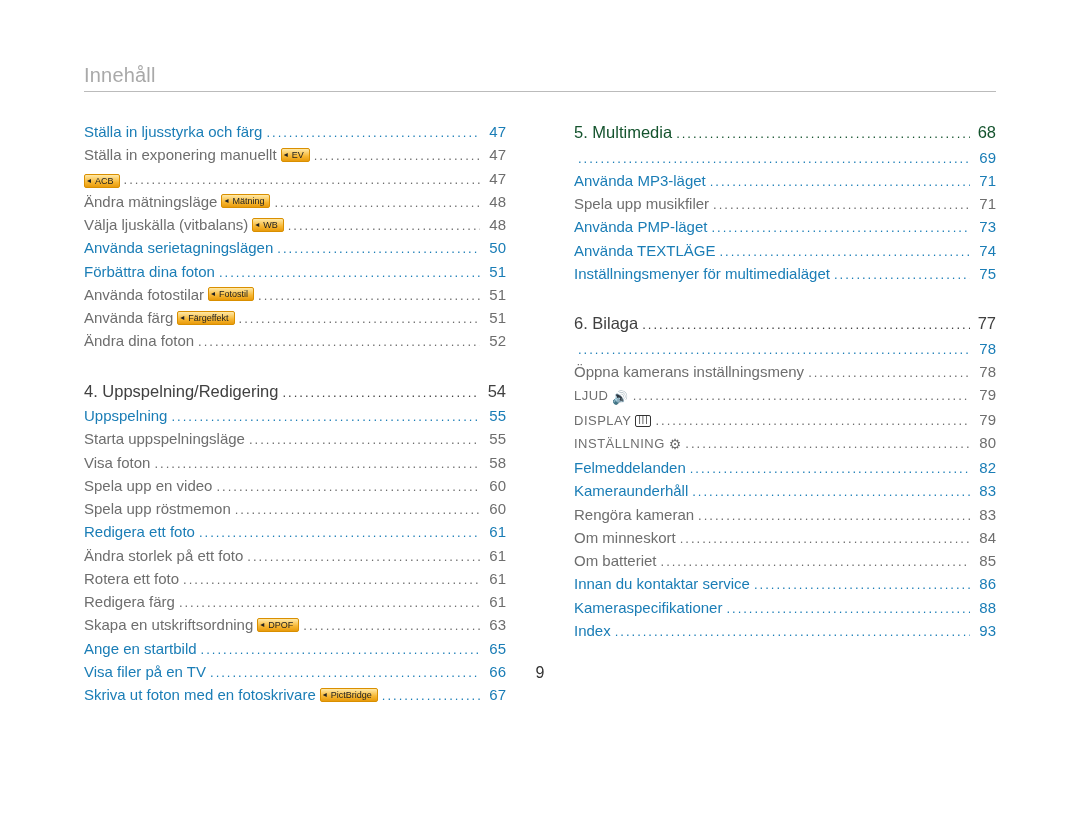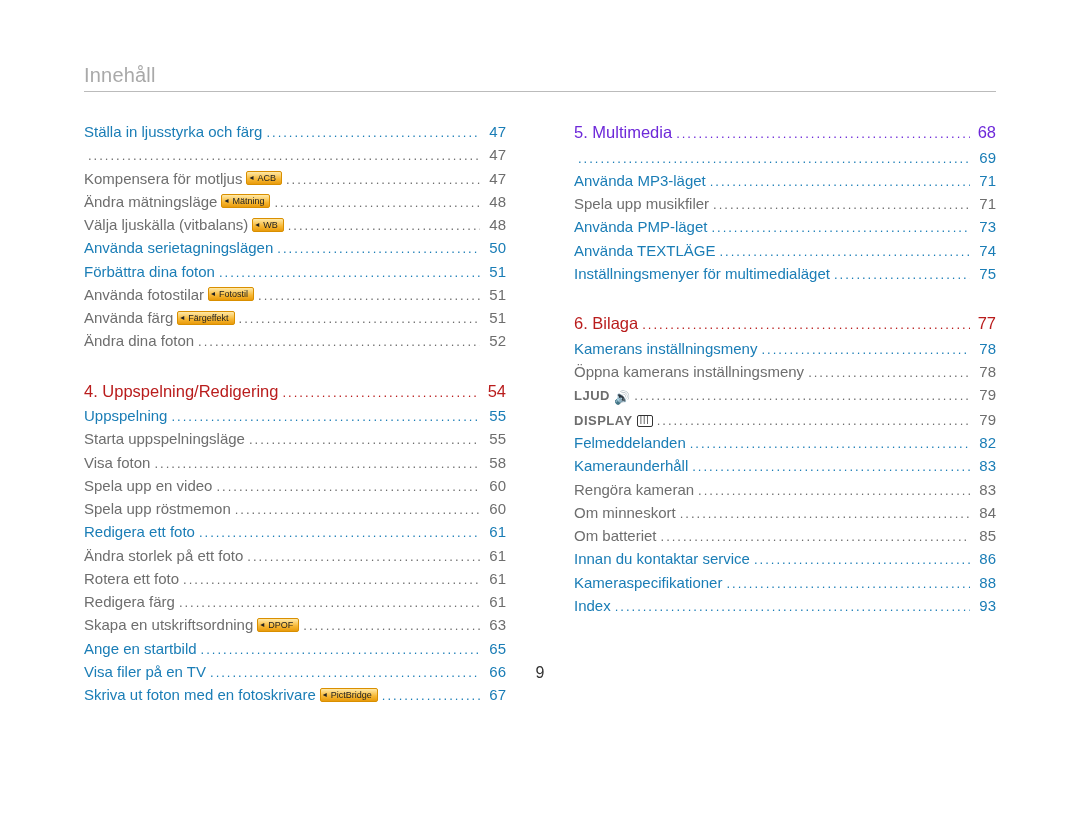--- a/index.html
+++ b/index.html
@@ -71,23 +71,23 @@
     white-space: nowrap;
     display: inline-block;
   }
   .toc-entry .page-num {
     flex: 0 0 auto;
     min-width: 22px;
     text-align: right;
   }
   .link { color: #1a7db6; }
   .plain { color: #6e6e6e; }
-  .chapter.plain { color: #b91c1c; }
-  .chapter.link { color: #6d28d9; }
-  .allcaps { text-transform: uppercase; letter-spacing: 0.5px; font-size: 13px; font-weight: bold; }
+  .chapter.plain { color: #404040; }
+  .chapter.link { color: #14532d; }
+  .allcaps { text-transform: uppercase; letter-spacing: 0.5px; font-size: 13px; }
 
   .tag {
     display: inline-block;
     height: 14px;
     line-height: 11px;
     font-size: 9px;
     padding: 1px 5px 1px 10px;
     border-radius: 2px;
     background: linear-gradient(#ffe9a8, #f7b733 60%, #e89b0c);
     color: #222;
@@ -141,26 +141,29 @@
   <div class="columns">
     <div class="col" id="col-left">
         <div class="toc-entry link">
           <span class="label">
             <span>Ställa in ljusstyrka och färg</span>
           </span>
           <span class="leaders"></span>
           <span class="page-num">47</span>
         </div>
         <div class="toc-entry plain">
+          <span class="label">
+            <span>Ställa in exponering manuellt</span>
+            <span class="tag">EV</span>
+          </span>
           <span class="leaders"></span>
           <span class="page-num">47</span>
         </div>
         <div class="toc-entry plain">
           <span class="label">
-            <span>Kompensera för motljus</span>
             <span class="tag">ACB</span>
           </span>
           <span class="leaders"></span>
           <span class="page-num">47</span>
         </div>
         <div class="toc-entry plain">
           <span class="label">
             <span>Ändra mätningsläge</span>
             <span class="tag">Mätning</span>
           </span>
@@ -361,23 +364,20 @@
           <span class="page-num">75</span>
         </div>
         <div class="toc-entry plain chapter">
           <span class="label">
             <span>6. Bilaga</span>
           </span>
           <span class="leaders"></span>
           <span class="page-num">77</span>
         </div>
         <div class="toc-entry link">
-          <span class="label">
-            <span>Kamerans inställningsmeny</span>
-          </span>
           <span class="leaders"></span>
           <span class="page-num">78</span>
         </div>
         <div class="toc-entry plain">
           <span class="label">
             <span>Öppna kamerans inställningsmeny</span>
           </span>
           <span class="leaders"></span>
           <span class="page-num">78</span>
         </div>
@@ -390,20 +390,28 @@
           <span class="page-num">79</span>
         </div>
         <div class="toc-entry plain">
           <span class="label">
             <span class="allcaps">DISPLAY</span>
             <span class="icon-display"></span>
           </span>
           <span class="leaders"></span>
           <span class="page-num">79</span>
         </div>
+        <div class="toc-entry plain">
+          <span class="label">
+            <span class="allcaps">INSTÄLLNING</span>
+            <span class="icon-gear"></span>
+          </span>
+          <span class="leaders"></span>
+          <span class="page-num">80</span>
+        </div>
         <div class="toc-entry link">
           <span class="label">
             <span>Felmeddelanden</span>
           </span>
           <span class="leaders"></span>
           <span class="page-num">82</span>
         </div>
         <div class="toc-entry link">
           <span class="label">
             <span>Kameraunderhåll</span>

